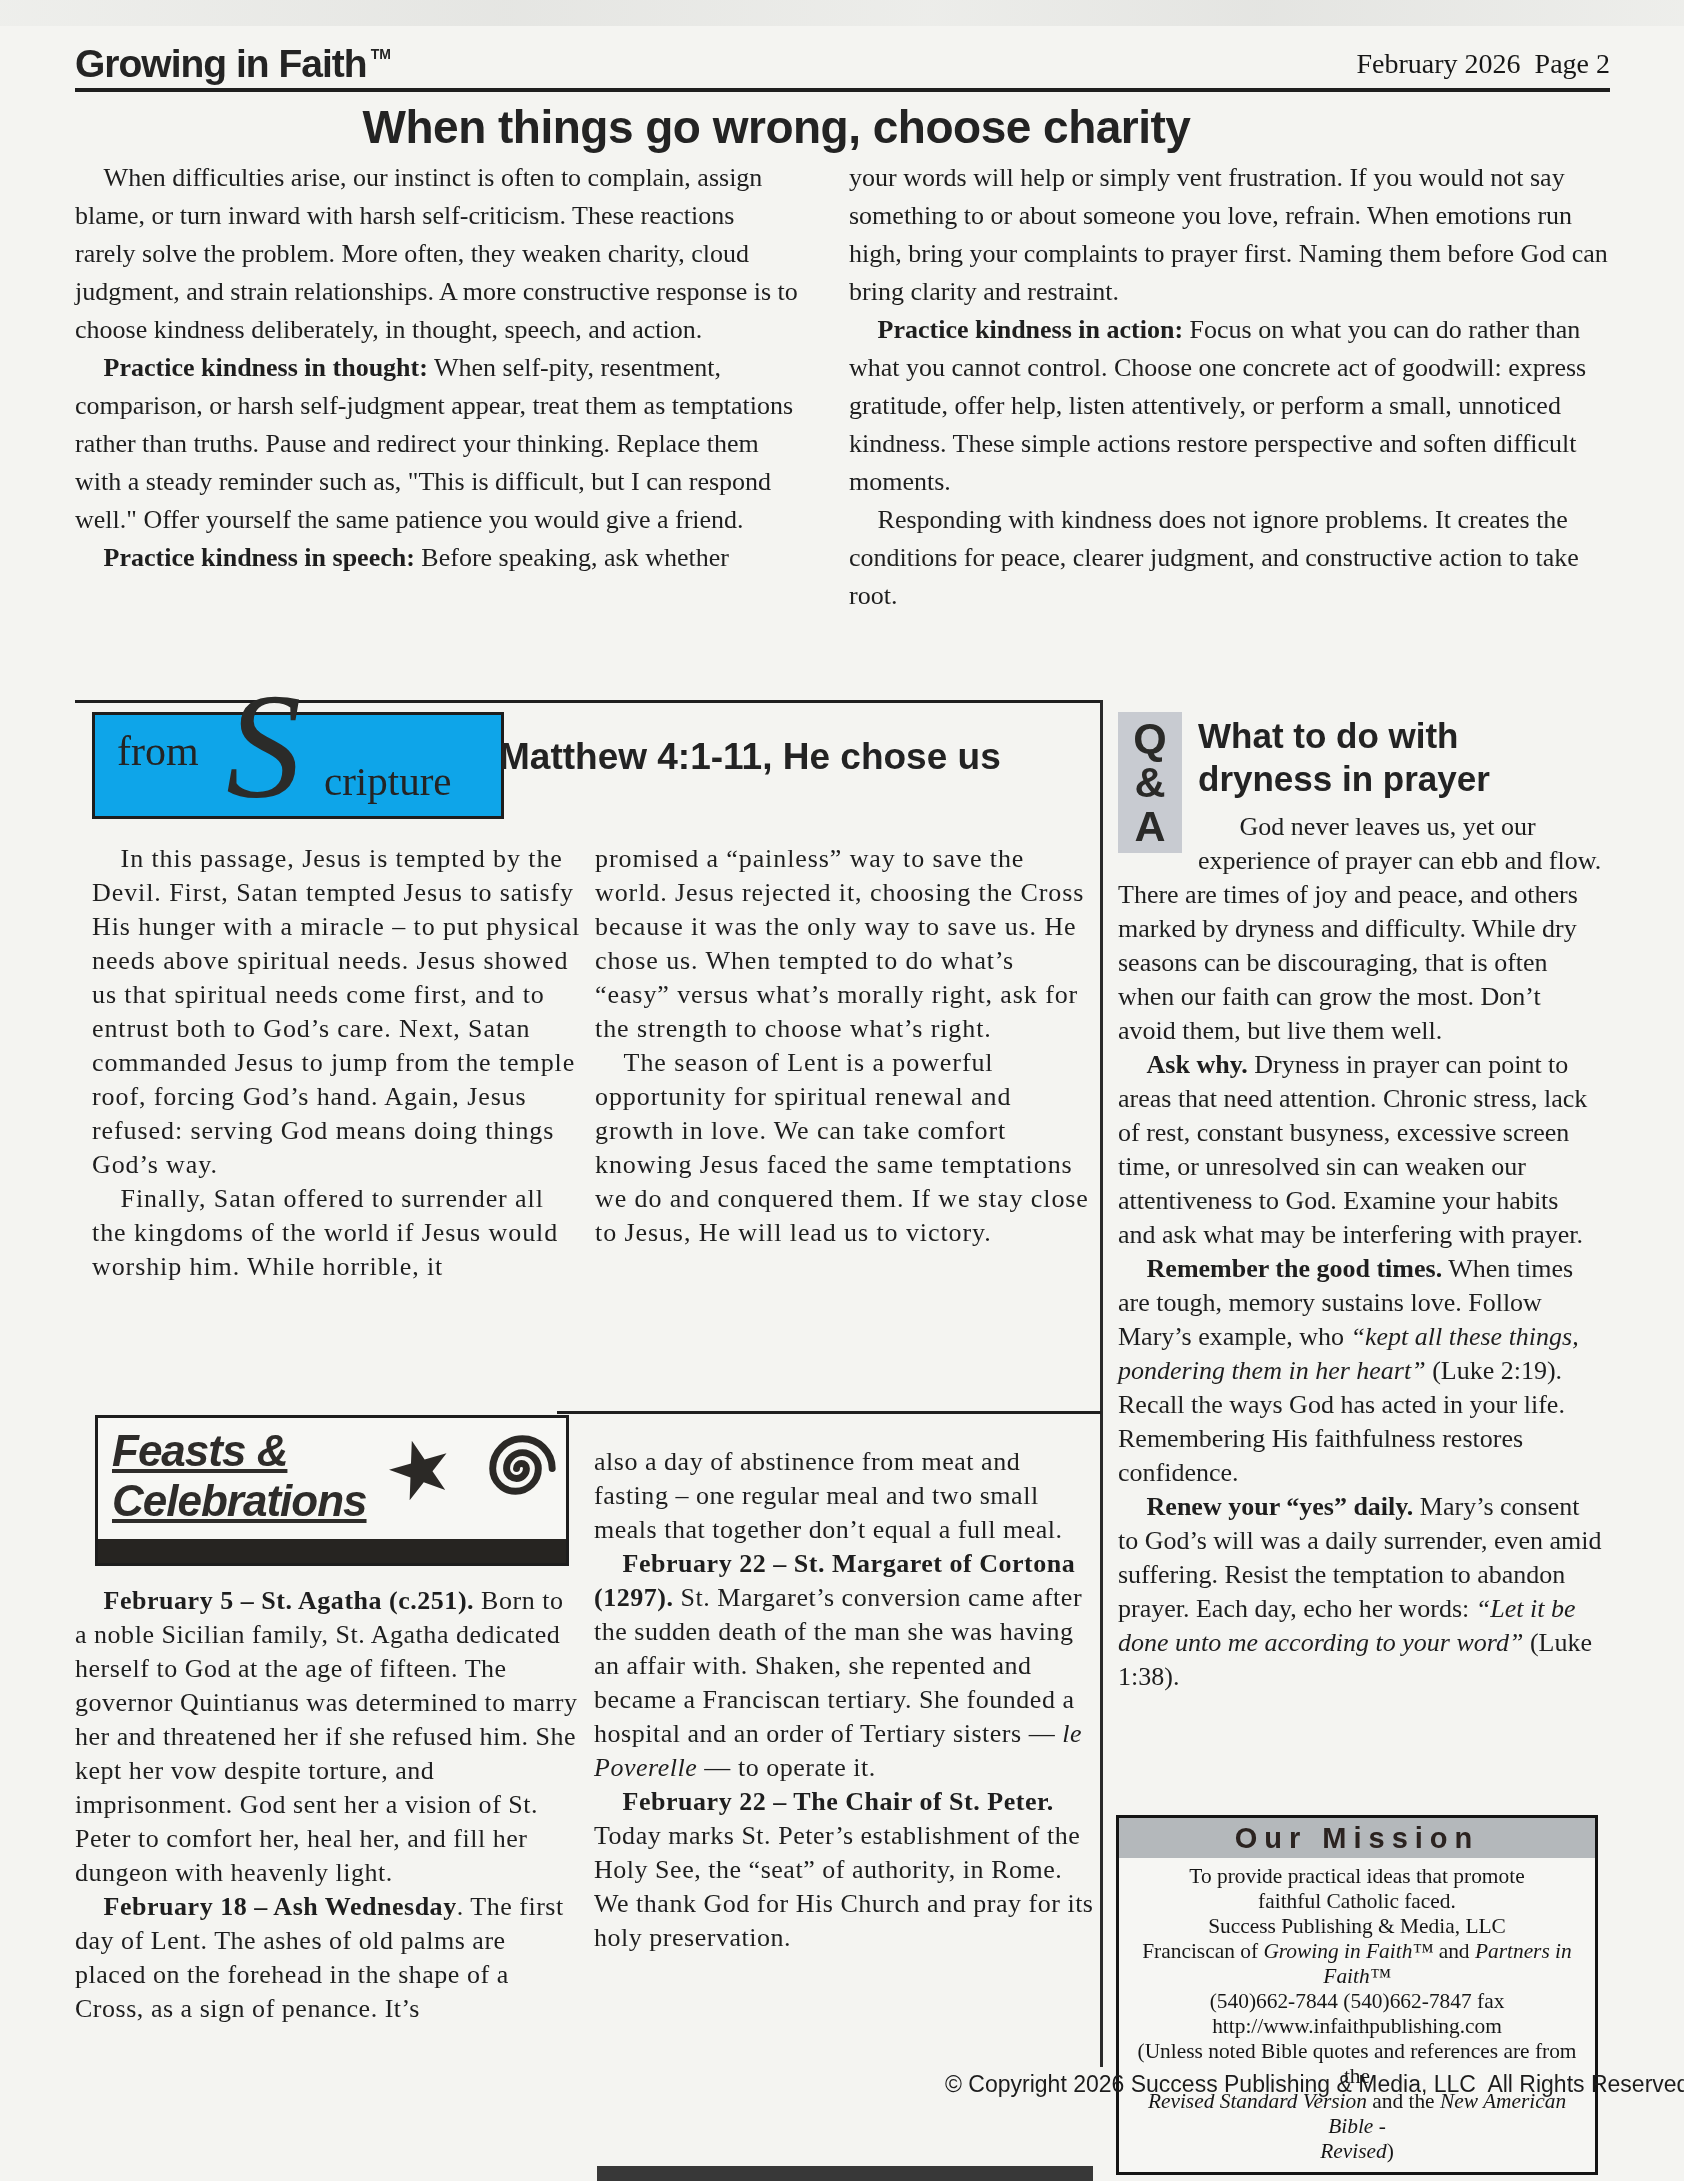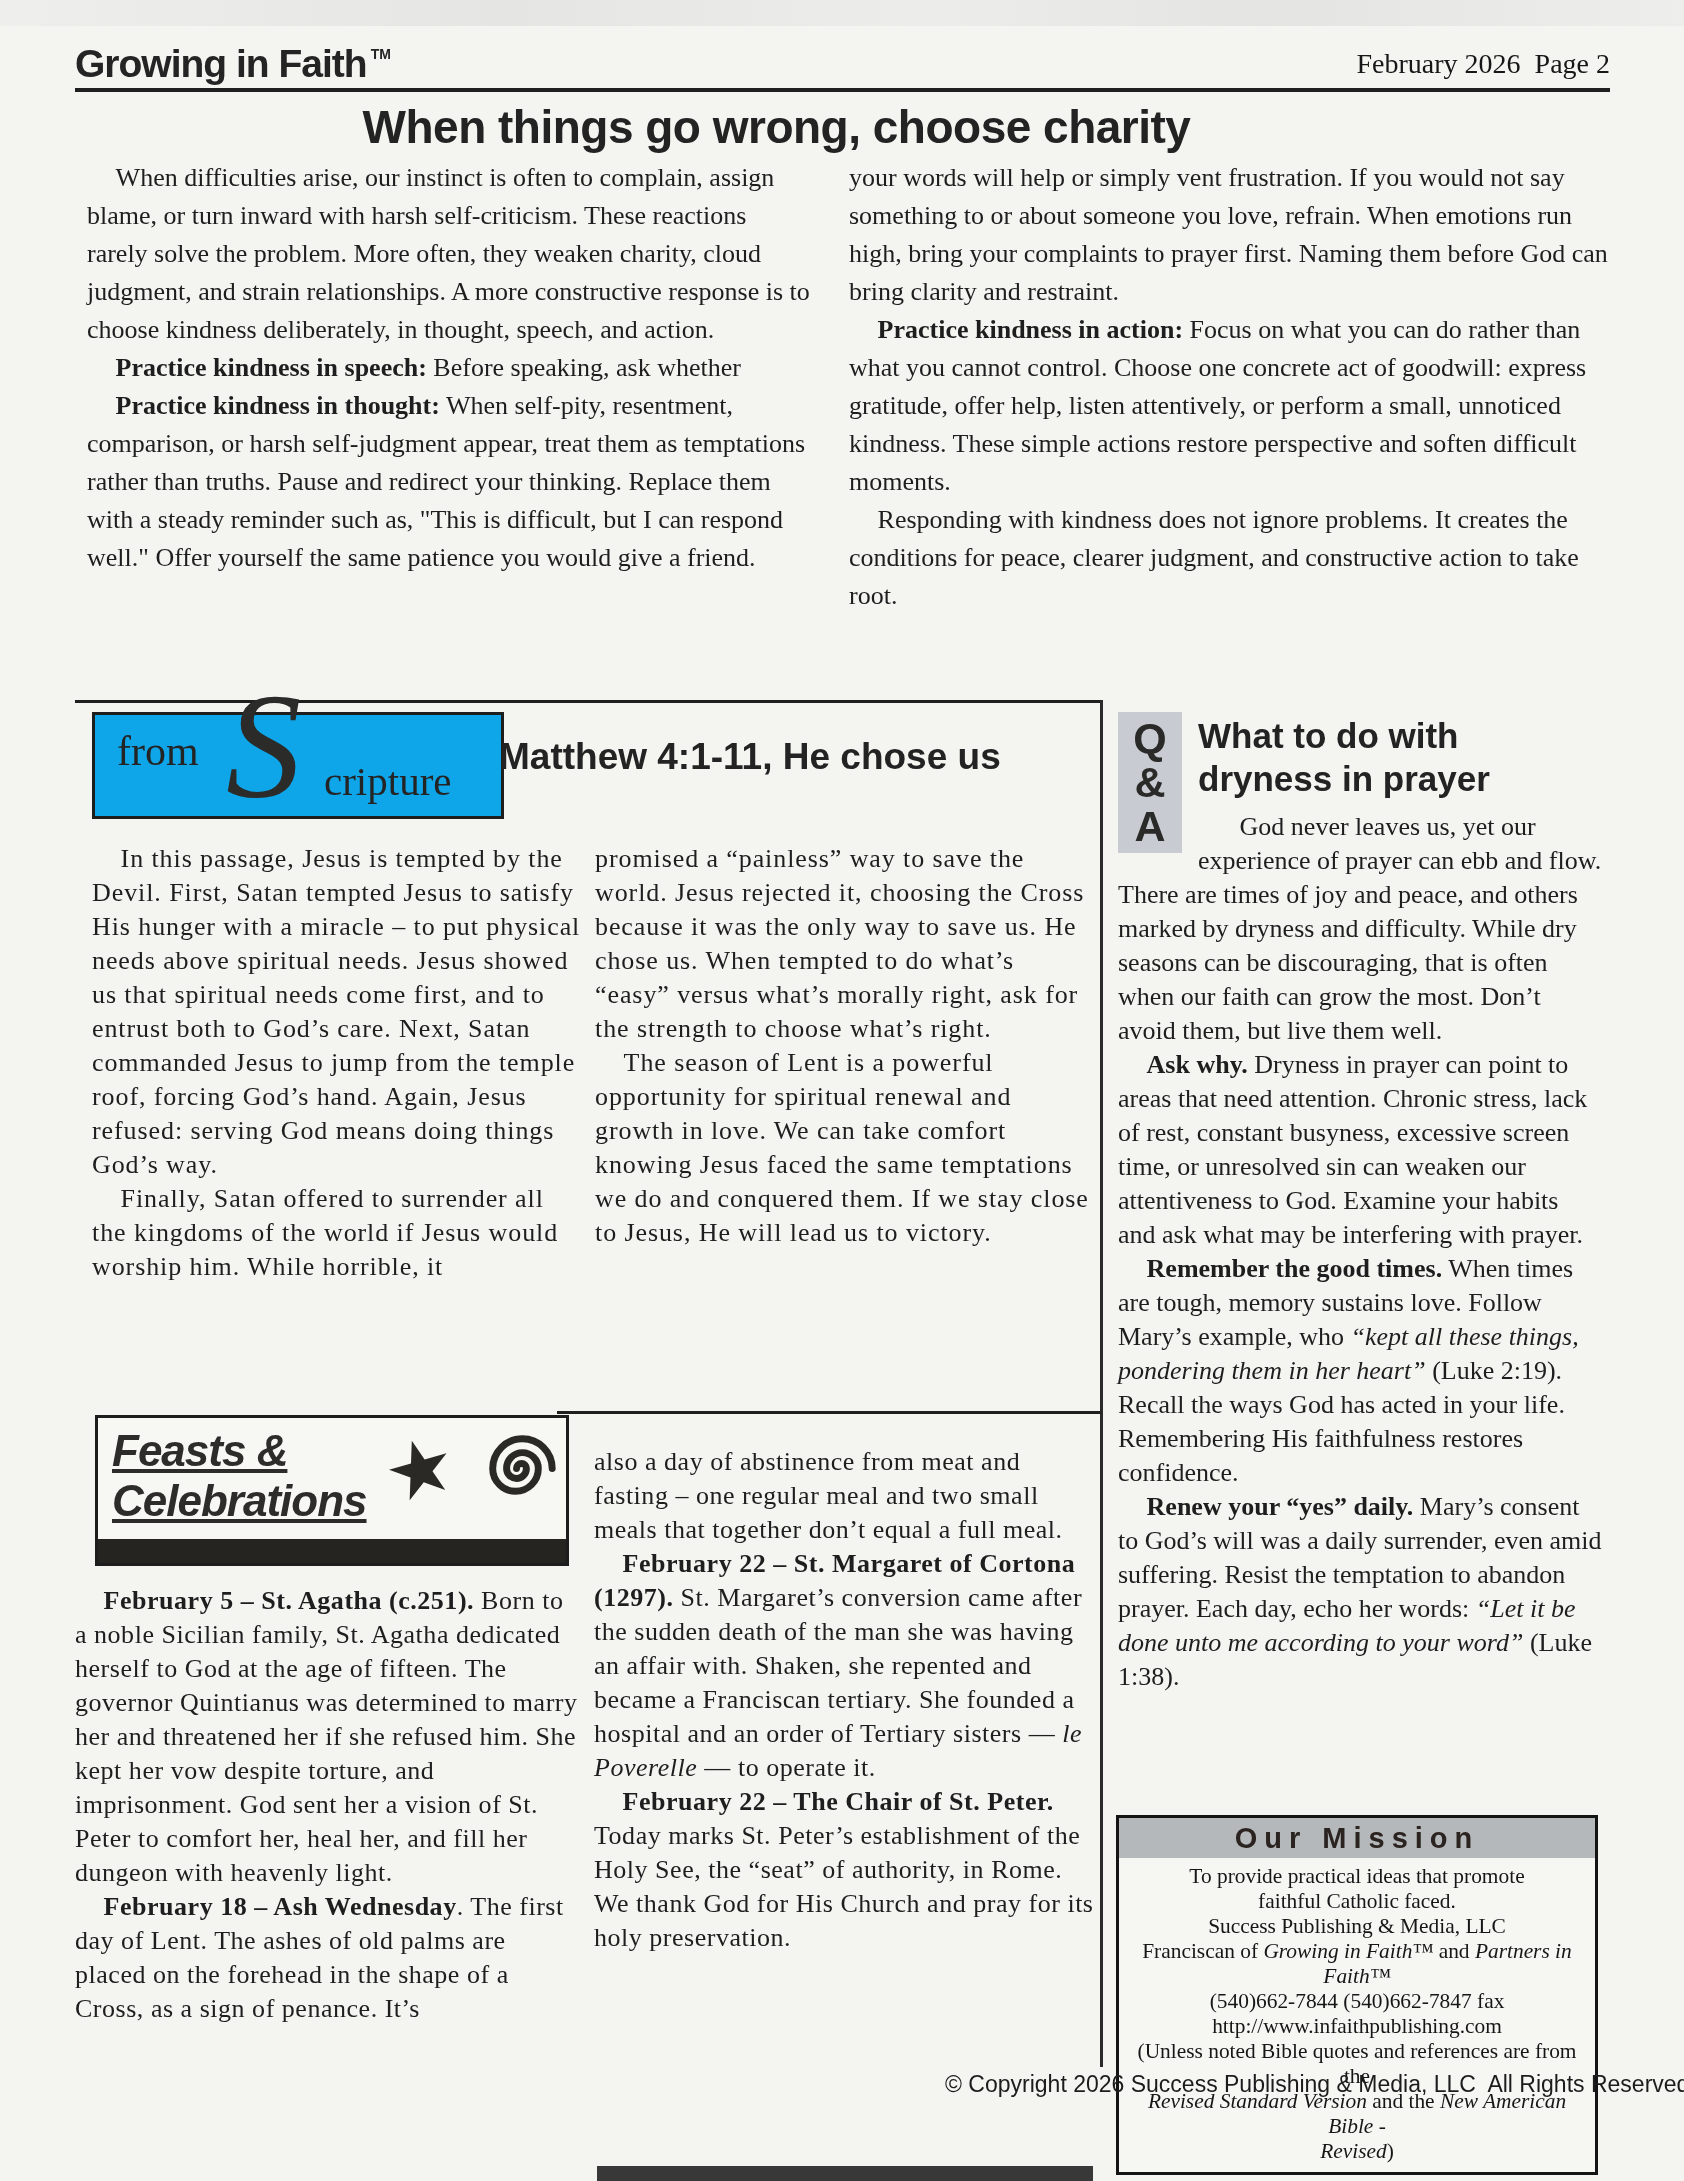--- a/index.html
+++ b/index.html
@@ -25,21 +25,21 @@
   .hrule{background:#1f1f1f;}
   .header-rule{left:75px;top:88px;width:1535px;height:4px;}
 
   
   .headline{left:75px;top:100px;width:1403px;text-align:center;font-size:46px;font-weight:700;
             letter-spacing:-0.5px;color:#232323;}
 
   
   .body-col p{margin:0;font-size:26px;line-height:38px;}
   .indent{text-indent:1.1em;}
-  .a1c1{left:75px;top:159px;width:724px;margin-left:12px;}
+  .a1c1{left:75px;top:159px;width:724px;}
   .a1c2{left:849px;top:159px;width:764px;}
 
   
   .scripture-rule{left:75px;top:700px;width:1028px;height:3px;}
   .vrule{left:1100px;top:700px;width:3px;height:1367px;background:#2a2a2a;}
   .fs-box{left:92px;top:712px;width:386px;height:101px;border:3px solid #1d1d1d;background:#0ea5e9;padding-left:20px;}
   .fs-from{left:22px;top:12px;font-size:42px;color:#242424;}
   .fs-s{left:131px;top:-44px;font-size:151px;line-height:1;font-style:italic;color:#2b2b29;}
   .fs-cript{left:229px;top:42px;font-size:41px;color:#242424;}
   .s-title{left:499px;top:736px;width:597px;font-size:37px;font-weight:700;color:#232323;}
@@ -84,22 +84,22 @@
   <div class="abs top-noise"></div>
 
   <div class="abs logo sans"><span>Growing in Faith</span><span class="tm">TM</span></div>
   <div class="abs issue serif pre">February 2026  Page 2</div>
   <div class="abs hrule header-rule"></div>
 
   <div class="abs headline sans">When things go wrong, choose charity</div>
 
   <div class="abs body-col a1c1">
     <p class="indent">When difficulties arise, our instinct is often to complain, assign blame, or turn inward with harsh self-criticism. These reactions rarely solve the problem. More often, they weaken charity, cloud judgment, and strain relationships. A more constructive response is to choose kindness deliberately, in thought, speech, and action.</p>
+    <p class="indent"><span class="b">Practice kindness in thought:</span><span> When self-pity, resentment, comparison, or harsh self-judgment appear, treat them as temptations rather than truths. Pause and redirect your thinking. Replace them with a steady reminder such as, "This is difficult, but I can respond well." Offer yourself the same patience you would give a friend.</span></p>
     <p class="indent"><span class="b">Practice kindness in speech:</span><span> Before speaking, ask whether</span></p>
-    <p class="indent"><span class="b">Practice kindness in thought:</span><span> When self-pity, resentment, comparison, or harsh self-judgment appear, treat them as temptations rather than truths. Pause and redirect your thinking. Replace them with a steady reminder such as, "This is difficult, but I can respond well." Offer yourself the same patience you would give a friend.</span></p>
   </div>
   <div class="abs body-col a1c2">
     <p>your words will help or simply vent frustration. If you would not say something to or about someone you love, refrain. When emotions run high, bring your complaints to prayer first. Naming them before God can bring clarity and restraint.</p>
     <p class="indent"><span class="b">Practice kindness in action:</span><span> Focus on what you can do rather than what you cannot control. Choose one concrete act of goodwill: express gratitude, offer help, listen attentively, or perform a small, unnoticed kindness. These simple actions restore perspective and soften difficult moments.</span></p>
     <p class="indent">Responding with kindness does not ignore problems. It creates the conditions for peace, clearer judgment, and constructive action to take root.</p>
   </div>
 
   <div class="abs hrule scripture-rule"></div>
   <div class="abs vrule"></div>
 

